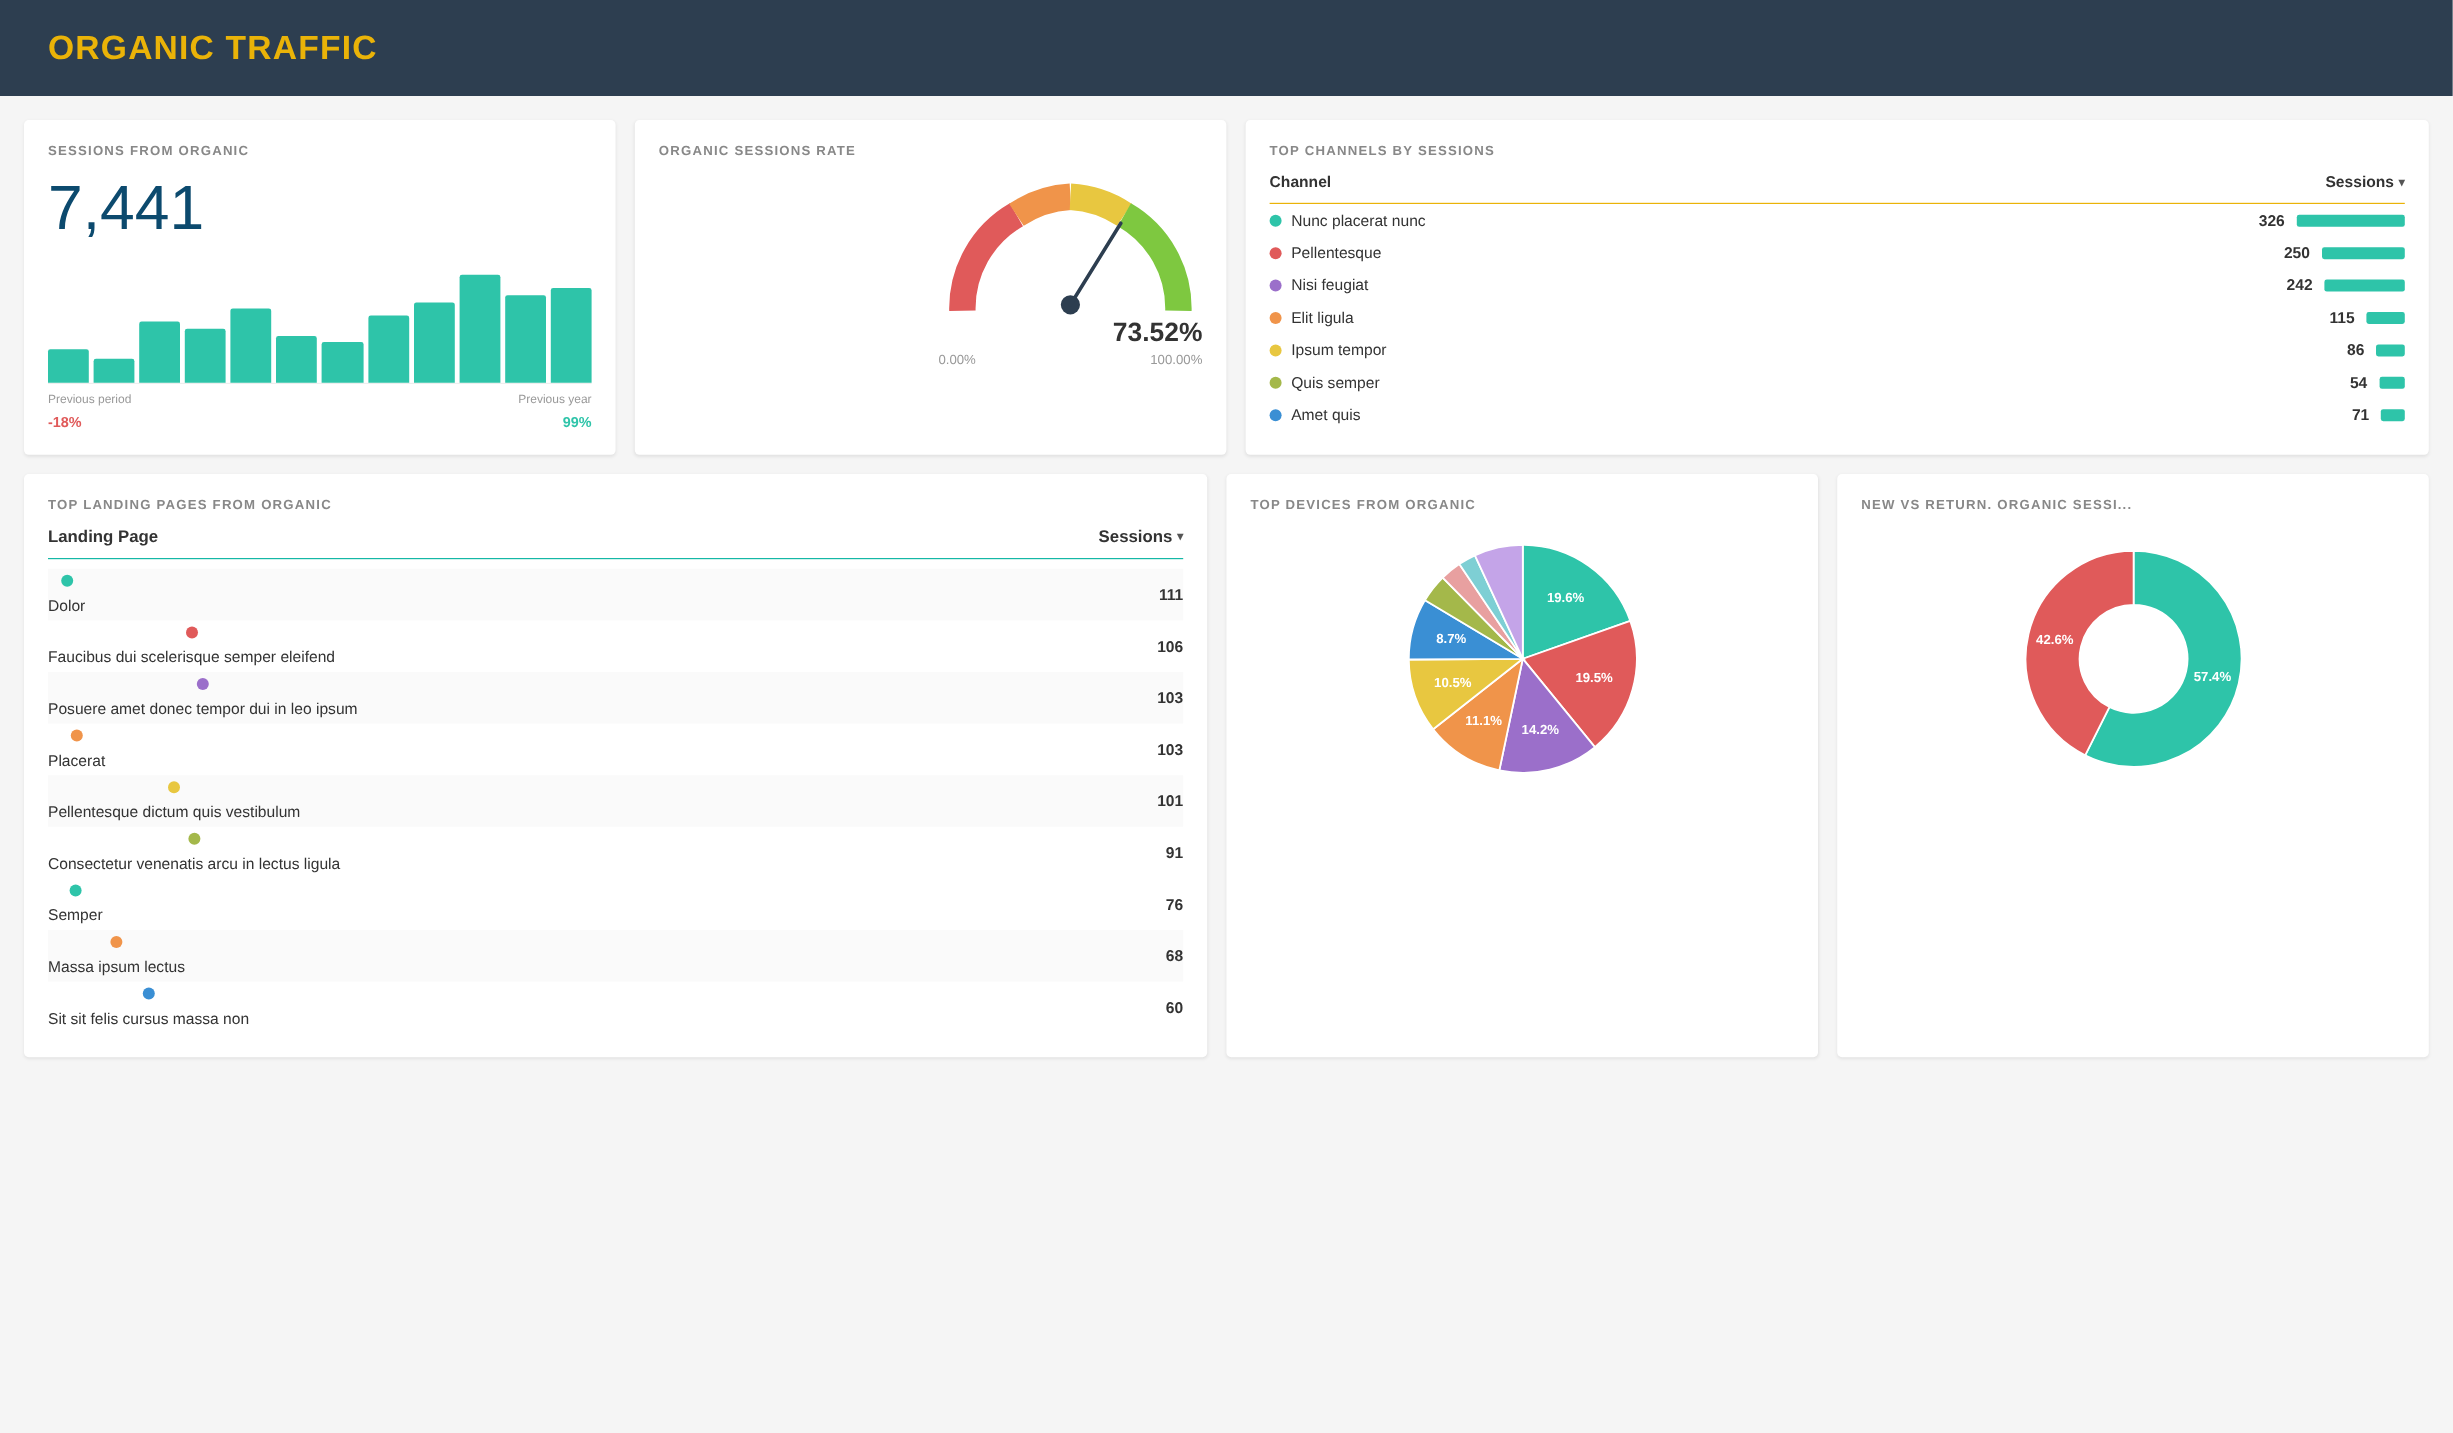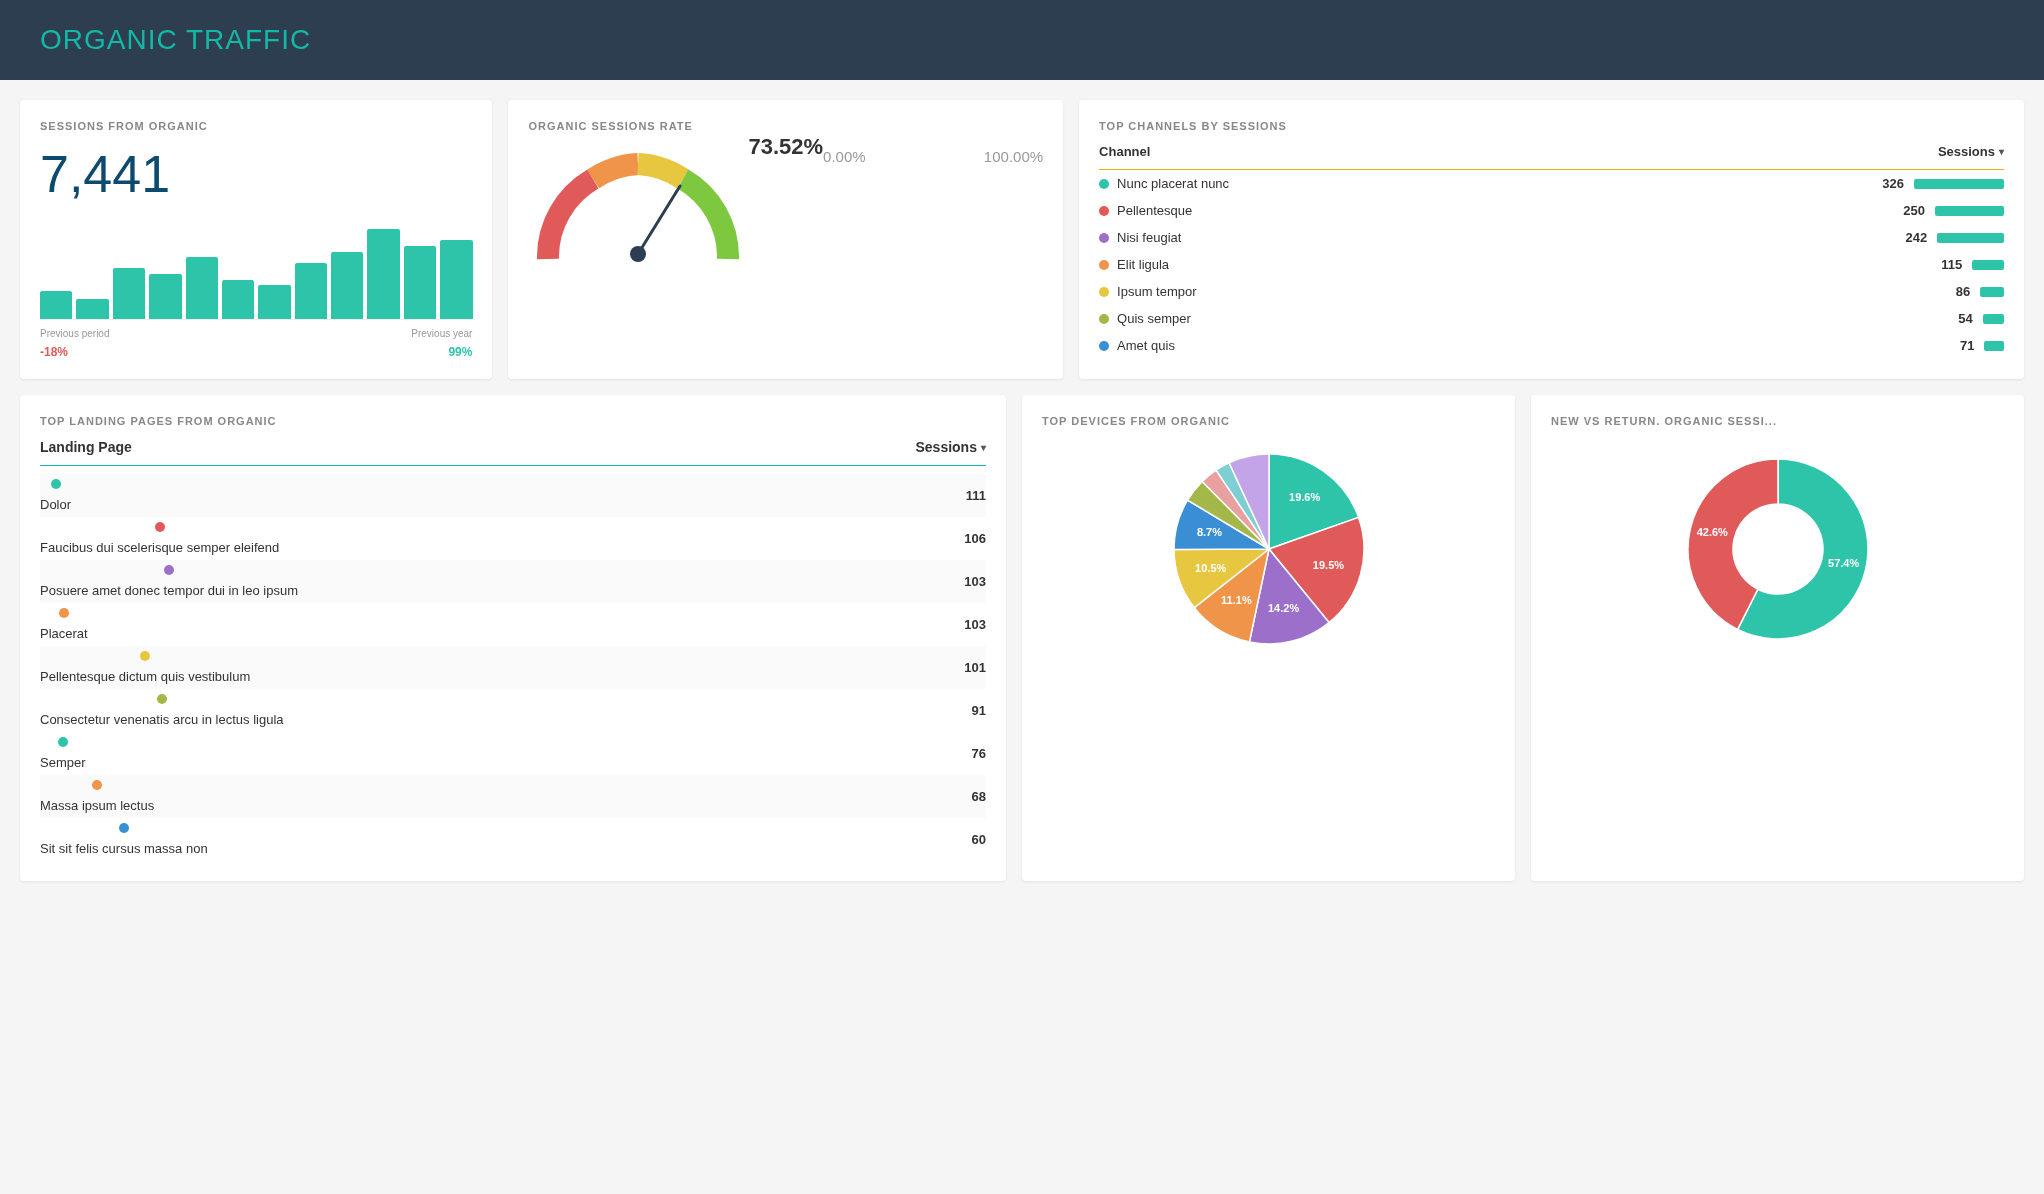--- a/index.html
+++ b/index.html
@@ -1,23 +1,23 @@
 <!DOCTYPE html>
 <html><head>
   <meta charset="utf-8">
   <style>
     * { box-sizing: border-box; margin: 0; padding: 0; }
     body { font-family: 'Arial', sans-serif; background: #f5f5f5; color: #333; }
 
     .header {
       background: #2d3e50;
-      color: #14b8a6;
+      color: #eab308;
       padding: 24px 40px;
       font-size: 28px;
-      font-weight: normal;
+      font-weight: bold;
       letter-spacing: 1px;
     }
 
     .dashboard {
       padding: 20px 20px;
       display: flex;
       flex-direction: column;
       gap: 16px;
     }
 
@@ -86,42 +86,42 @@
       font-size: 12px;
       font-weight: bold;
     }
 
     .negative { color: #e05a5a; }
     .positive { color: #2ec4a9; }
 
     
     .gauge-container {
       display: flex;
-      flex-direction: row;
-      align-items: flex-start;
+      flex-direction: column;
+      align-items: flex-end;
     }
 
     .gauge-svg {
       width: 220px;
       height: 130px;
     }
 
     .gauge-percent {
       font-size: 22px;
       font-weight: bold;
       color: #333;
       text-align: center;
       margin-top: -10px;
     }
 
     .gauge-labels {
       display: flex;
       justify-content: space-between;
       width: 220px;
-      font-size: 15px;
+      font-size: 11px;
       color: #999;
       margin-top: 4px;
     }
 
     
     .table-header {
       display: flex;
       justify-content: space-between;
       font-weight: bold;
       font-size: 13px;

